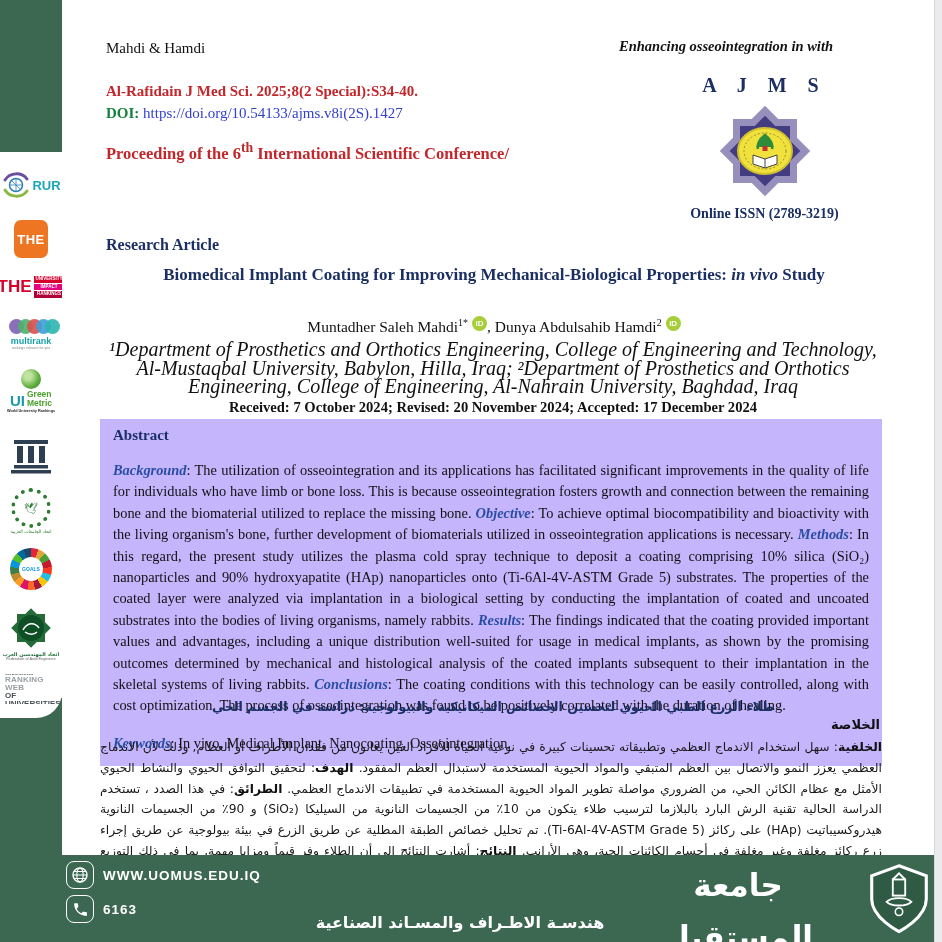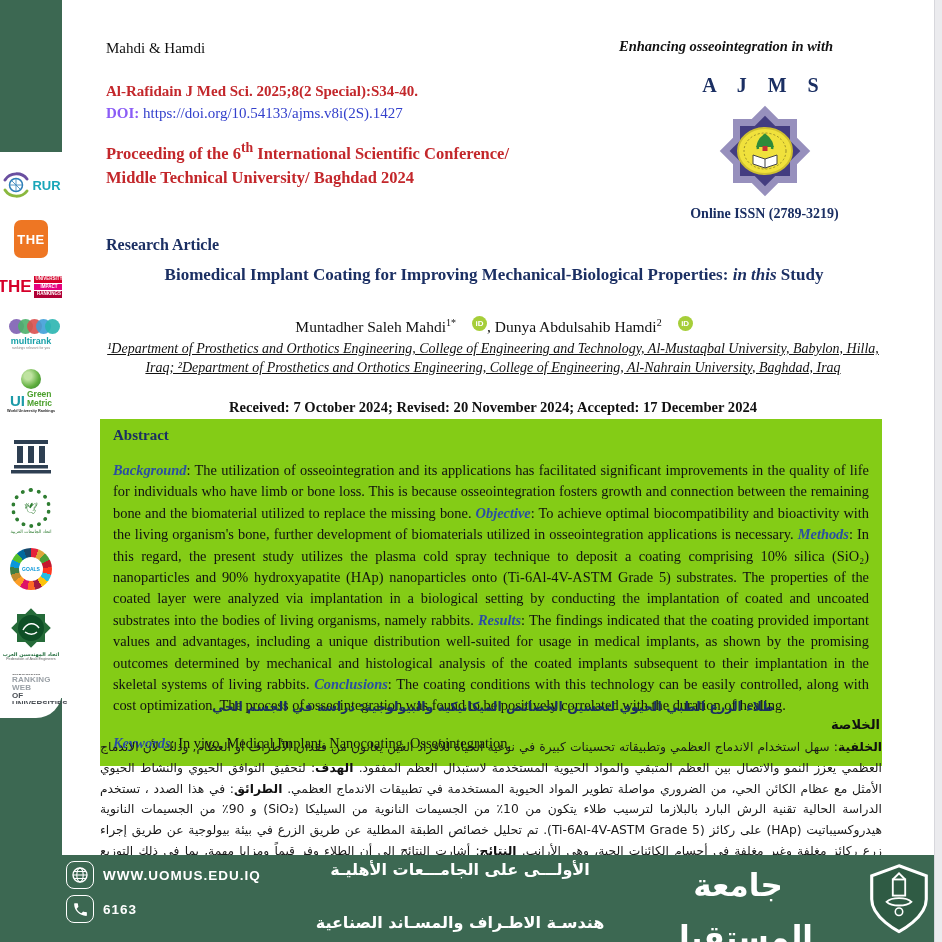--- a/index.html
+++ b/index.html
@@ -56,42 +56,42 @@
   .web-brand{font-family:"Liberation Sans",sans-serif;color:#555;font-weight:bold;font-size:4.5px;text-align:left;width:52px;}
   .web-l1{font-family:"Liberation Sans",sans-serif;color:#9aa0a6;font-weight:bold;font-size:8px;
           letter-spacing:.2px;text-align:left;width:52px;line-height:1;}
   .web-l2{font-family:"Liberation Sans",sans-serif;color:#4a4f55;font-weight:bold;font-size:8px;
           text-align:left;width:52px;line-height:1;}
   
   .run-left{position:absolute;left:106px;top:40px;font-size:15px;}
   .run-right{position:absolute;right:109px;top:38px;font-size:14.5px;font-weight:bold;font-style:italic;}
   .cite{position:absolute;left:106px;top:80px;font-size:15px;font-weight:bold;line-height:22px;}
   .cite .jl{color:#c3272b;}
-  .cite .doi-label{color:#8b5cf6;}
+  .cite .doi-label{color:#15803d;}
   .cite a{color:#3340cc;text-decoration:none;font-weight:normal;}
   .conf{position:absolute;left:106px;top:136px;color:#c3272b;font-weight:bold;font-size:16.5px;line-height:24px;width:540px;}
   
   .ajms{position:absolute;left:652px;top:74px;width:225px;text-align:center;}
   .ajms-acronym{color:#1b2f63;font-weight:bold;font-size:20px;letter-spacing:8px;}
   .ajms-star{margin:2px auto 0 auto;display:block;}
   .ajms-issn{color:#1b2f63;font-weight:bold;font-size:14px;margin-top:3px;}
   
   .research-article{position:absolute;left:106px;top:236px;color:#1b2f63;font-weight:bold;font-size:16px;}
   .title{position:absolute;left:110px;top:262px;width:768px;text-align:center;color:#1b2f63;
          font-weight:bold;font-size:17px;line-height:25px;}
   .authors{position:absolute;left:110px;top:316px;width:768px;text-align:center;font-size:15.5px;}
   .authors sup{font-size:10px;}
   .orcid{display:inline-block;width:15px;height:15px;border-radius:50%;background:#a6ce39;color:#fff;
          font-family:"Liberation Sans",sans-serif;font-weight:bold;font-size:8px;line-height:15px;
-         text-align:center;vertical-align:super;margin-left:16px;}
+         text-align:center;vertical-align:super;margin-left:4px;}
   .affil{position:absolute;left:104px;top:340px;width:778px;text-align:center;font-style:italic;
-         font-size:14px;line-height:18.5px;text-decoration:underline;}
+         font-size:20px;line-height:18.5px;}
   .dates{position:absolute;left:104px;top:399px;width:778px;text-align:center;font-weight:bold;font-size:14.6px;}
   
-  .abstract-box{position:absolute;left:100px;top:419px;width:782px;background:#84cc16;
+  .abstract-box{position:absolute;left:100px;top:419px;width:782px;background:#c4b5fd;
                 padding:8px 13px 14px 13px;box-sizing:border-box;}
   .abstract-head{color:#1b2f63;font-weight:bold;font-size:15px;}
   .abstract-body{margin-top:16px;font-size:14.4px;line-height:21.4px;text-align:justify;}
   .abs-label{color:#2a4da3;font-weight:bold;}
   .kw-line{margin-top:18px;font-size:14.4px;}
   .kw-label{color:#2a4da3;font-weight:bold;font-style:italic;text-align:center;}
   
   .ar-title{position:absolute;left:104px;top:699px;width:778px;text-align:center;direction:rtl;
             font-family:"DejaVu Sans",sans-serif;font-weight:bold;color:#1b2f63;font-size:12.5px;}
   .ar-head{position:absolute;right:62px;top:717px;direction:rtl;font-family:"DejaVu Sans",sans-serif;
@@ -205,39 +205,38 @@
           <rect x="8" y="8" width="28" height="28" fill="#256b39"></rect>
           <rect x="8" y="8" width="28" height="28" fill="#256b39" transform="rotate(45 22 22)"></rect>
           <circle cx="22" cy="22" r="13" fill="#0e4f26"></circle>
           <path d="M14 24 c4 -8 12 -8 16 -2 M16 26 c4 3 9 3 12 0" stroke="#fff" stroke-width="1.4" fill="none"></path>
         </svg>
       </div>
       <span class="eng-cap-ar">اتحاد المهندسين العرب</span>
       <span class="eng-cap-en">Federation of Arab Engineers</span>
     </div>
 
-    <div class="sb-logo" style="top:522px;height:30px;padding-left:7px;">
+    <div class="sb-logo" style="top:522px;height:30px;">
       <span class="web-brand">Webometrics</span>
       <span class="web-l1">RANKING WEB</span>
       <span class="web-l2">OF UNIVERSITIES</span>
     </div>
   </div>
 
   <div class="run-left">Mahdi &amp; Hamdi</div>
   <div class="run-right">Enhancing osseointegration in with</div>
 
   <div class="cite">
     <span class="jl">Al-Rafidain J Med Sci. 2025;8(2 Special):S34-40.</span><br>
     <span class="doi-label">DOI:</span>
     <a href="#">https://doi.org/10.54133/ajms.v8i(2S).1427</a>
   </div>
 
   <div class="conf">
     <span>Proceeding of the 6</span><sup>th</sup><span> International Scientific Conference/</span><br>
-    <span>Middle Technical University/ Baghdad 2024</span>
   </div>
 
   <div class="ajms">
     <div class="ajms-acronym">A J M S</div>
     <svg class="ajms-star" width="104" height="104" viewBox="0 0 104 104">
       <rect x="20" y="20" width="64" height="64" fill="#9790bd"></rect>
       <rect x="20" y="20" width="64" height="64" fill="#9790bd" transform="rotate(45 52 52)"></rect>
       <rect x="27" y="27" width="50" height="50" fill="#433c80"></rect>
       <rect x="27" y="27" width="50" height="50" fill="#433c80" transform="rotate(45 52 52)"></rect>
       <ellipse cx="52" cy="52" rx="27" ry="23" fill="#f0e13c" stroke="#cfc030" stroke-width="2"></ellipse>
@@ -247,21 +246,21 @@
       <rect x="49.5" y="47" width="5" height="5" fill="#c23232"></rect>
       <path d="M40 56 L52 60 L64 56 L64 65 L52 69 L40 65 Z" fill="#fff" stroke="#444" stroke-width="1"></path>
       <path d="M52 60 V69" stroke="#444" stroke-width="1"></path>
     </svg>
     <div class="ajms-issn">Online ISSN (2789-3219)</div>
   </div>
 
   <div class="research-article">Research Article</div>
 
   <div class="title">
-    <span>Biomedical Implant Coating for Improving Mechanical-Biological Properties: </span><i>in this</i><span> Study</span>
+    <span>Biomedical Implant Coating for Improving Mechanical-Biological Properties: </span><i>in vivo</i><span> Study</span>
   </div>
 
   <div class="authors" id="authors-line"><span>Muntadher Saleh Mahdi</span><sup>1*</sup><span class="orcid">iD</span>, <span>Dunya Abdulsahib Hamdi</span><sup>2</sup><span class="orcid">iD</span></div>
 
   <div class="affil">¹Department of Prosthetics and Orthotics Engineering, College of Engineering and Technology, Al-Mustaqbal University, Babylon, Hilla, Iraq; ²Department of Prosthetics and Orthotics Engineering, College of Engineering, Al-Nahrain University, Baghdad, Iraq</div>
 
   <div class="dates">Received: 7 October 2024; Revised: 20 November 2024; Accepted: 17 December 2024</div>
 
   <div class="abstract-box">
     <div class="abstract-head">Abstract</div>
@@ -291,21 +290,21 @@
         <span class="f-ic">
           <svg width="17" height="17" viewBox="0 0 24 24">
             <path d="M6.6 10.8c1.4 2.8 3.8 5.1 6.6 6.6l2.2-2.2c.3-.3.7-.4 1-.2 1.1.4 2.4.6 3.6.6.6 0 1 .4 1 1V20c0 .6-.4 1-1 1C10.6 21 3 13.4 3 4c0-.6.4-1 1-1h3.4c.6 0 1 .4 1 1 0 1.3.2 2.5.6 3.6.1.3 0 .7-.2 1l-2.2 2.2z" fill="#fff"></path>
           </svg>
         </span>
         <span class="f-text">6163</span>
       </div>
     </div>
 
     <div class="f-center">
-      <span>الأولـــى على الجامـــعات الأهليـة</span><br>
+      <br>
       <br>
       <span>هندسـة الاطـراف والمسـاند الصناعية</span>
     </div>
 
     <div class="f-uni">
       <div class="f-uni-ar">جامعة المستقبل</div>
 
     </div>
 
     <svg class="f-shield" width="62" height="72" viewBox="0 0 100 115">

